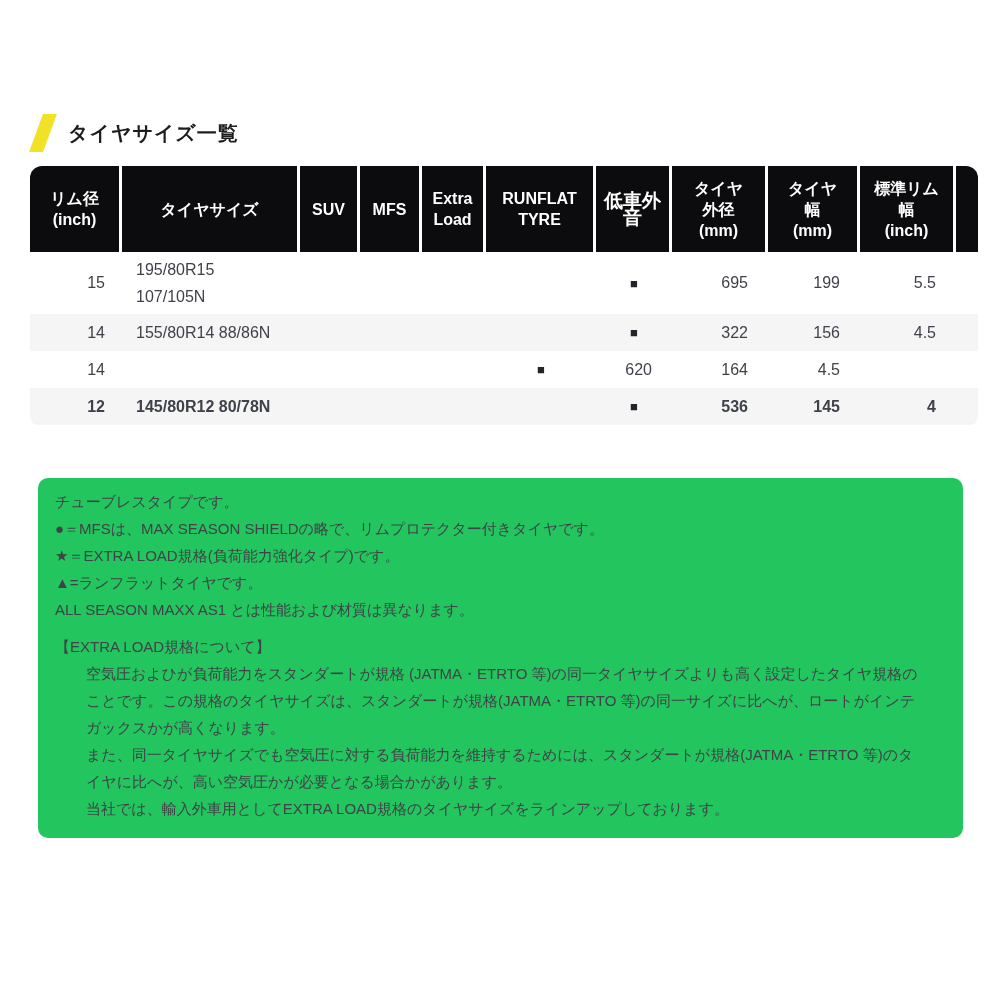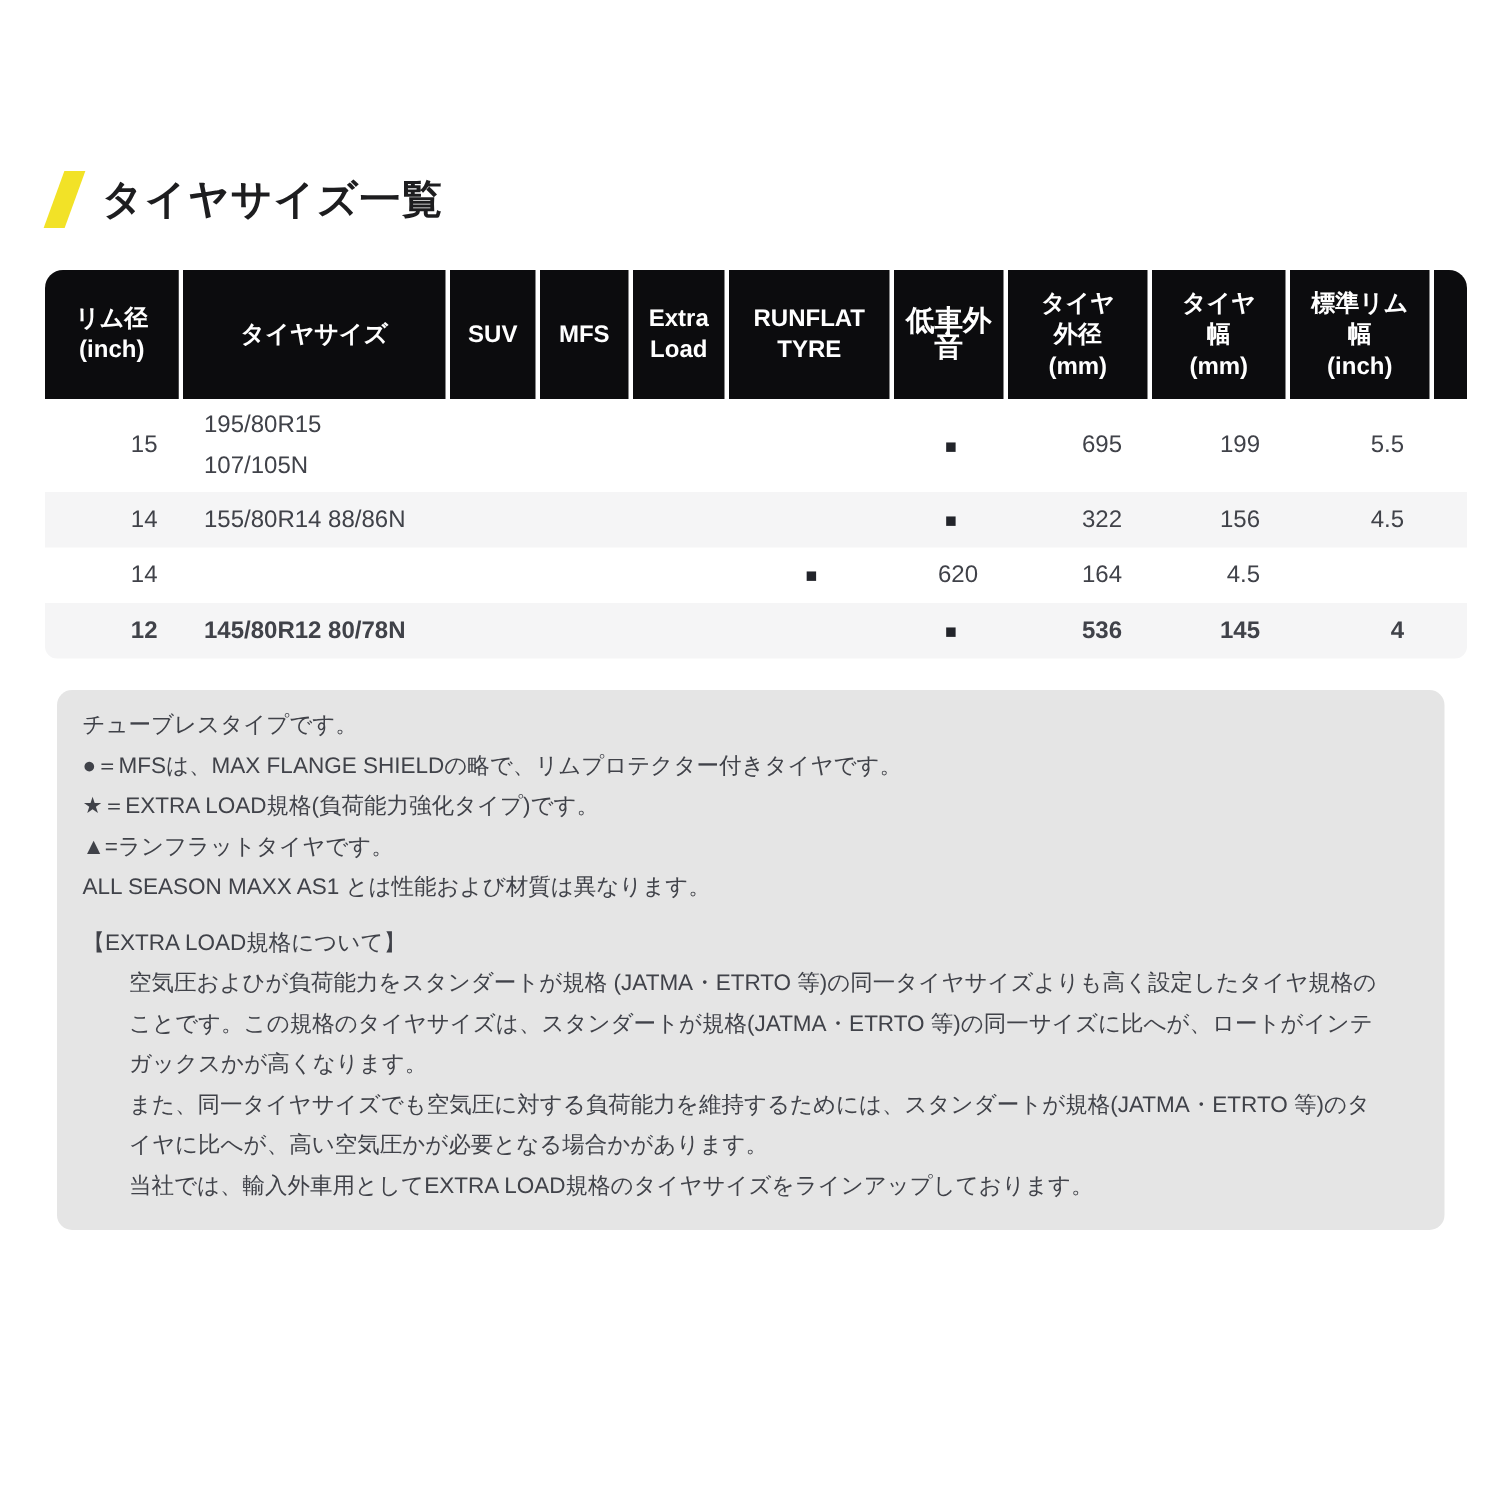--- a/index.html
+++ b/index.html
@@ -26,32 +26,32 @@
   }
   .slash {
     width: 14px;
     height: 38px;
     background: #f2e227;
     transform: skewX(-20deg);
     margin-right: 18px;
     margin-left: 6px;
   }
   .page-title {
-    font-size: 27px;
+    font-size: 20px;
     font-weight: bold;
     color: #1d1d1f;
     letter-spacing: 1px;
     text-align: center;
   }
 
   
   .tire-table {
     position: absolute;
     left: 30px;
-    top: 180px;
+    top: 166px;
     width: 948px;
     color: #404249;
   }
   .grid-row {
     display: grid;
     grid-template-columns: 92px 178px 60px 62px 64px 110px 76px 96px 92px 96px 22px;
   }
   .header-row .hcell {
     background: #0c0c0e;
     color: #ffffff;
@@ -83,24 +83,24 @@
   .body-row.last { border-bottom-left-radius: 8px; border-bottom-right-radius: 8px; font-weight: bold; }
   .cell.num   { justify-content: flex-end; padding-right: 20px; }
   .cell.rim   { justify-content: flex-end; padding-right: 17px; }
   .cell.size  { justify-content: flex-start; padding-left: 14px; white-space: pre-line; line-height: 27px; }
   .cell.mark  { justify-content: center; font-size: 13px; color: #22242a; }
 
   
   .notes-box {
     position: absolute;
     left: 38px;
-    top: 460px;
+    top: 478px;
     width: 925px;
     box-sizing: border-box;
-    background: #e5e5e5;
+    background: #22c55e;
     border-radius: 10px;
     padding: 10px 18px 16px 17px;
     color: #404249;
     font-size: 15px;
     line-height: 27px;
   }
   .note-line { white-space: pre-line; }
   .notes-heading { margin-top: 10px; }
   .notes-body { white-space: pre-line; margin-left: 31px; }
 </style>
@@ -193,21 +193,21 @@
       <div class="cell num">536</div>
       <div class="cell num">145</div>
       <div class="cell num">4</div>
       <div class="cell"></div>
     </div>
 
   </div>
 
   <div class="notes-box">
     <div class="note-line">チューブレスタイプです。</div>
-    <div class="note-line">●＝MFSは、MAX FLANGE SHIELDの略で、リムプロテクター付きタイヤです。</div>
+    <div class="note-line">●＝MFSは、MAX SEASON SHIELDの略で、リムプロテクター付きタイヤです。</div>
     <div class="note-line">★＝EXTRA LOAD規格(負荷能力強化タイプ)です。</div>
     <div class="note-line">▲=ランフラットタイヤです。</div>
     <div class="note-line">ALL SEASON MAXX AS1 とは性能および材質は異なります。</div>
     <div class="note-line notes-heading">【EXTRA LOAD規格について】</div>
     <div class="notes-body">空気圧およひが負荷能力をスタンダートが規格 (JATMA・ETRTO 等)の同一タイヤサイズよりも高く設定したタイヤ規格の
 ことです。この規格のタイヤサイズは、スタンダートが規格(JATMA・ETRTO 等)の同一サイズに比へが、ロートがインテ
 ガックスかが高くなります。
 また、同一タイヤサイズでも空気圧に対する負荷能力を維持するためには、スタンダートが規格(JATMA・ETRTO 等)のタ
 イヤに比へが、高い空気圧かが必要となる場合かがあります。
 当社では、輸入外車用としてEXTRA LOAD規格のタイヤサイズをラインアップしております。</div>

